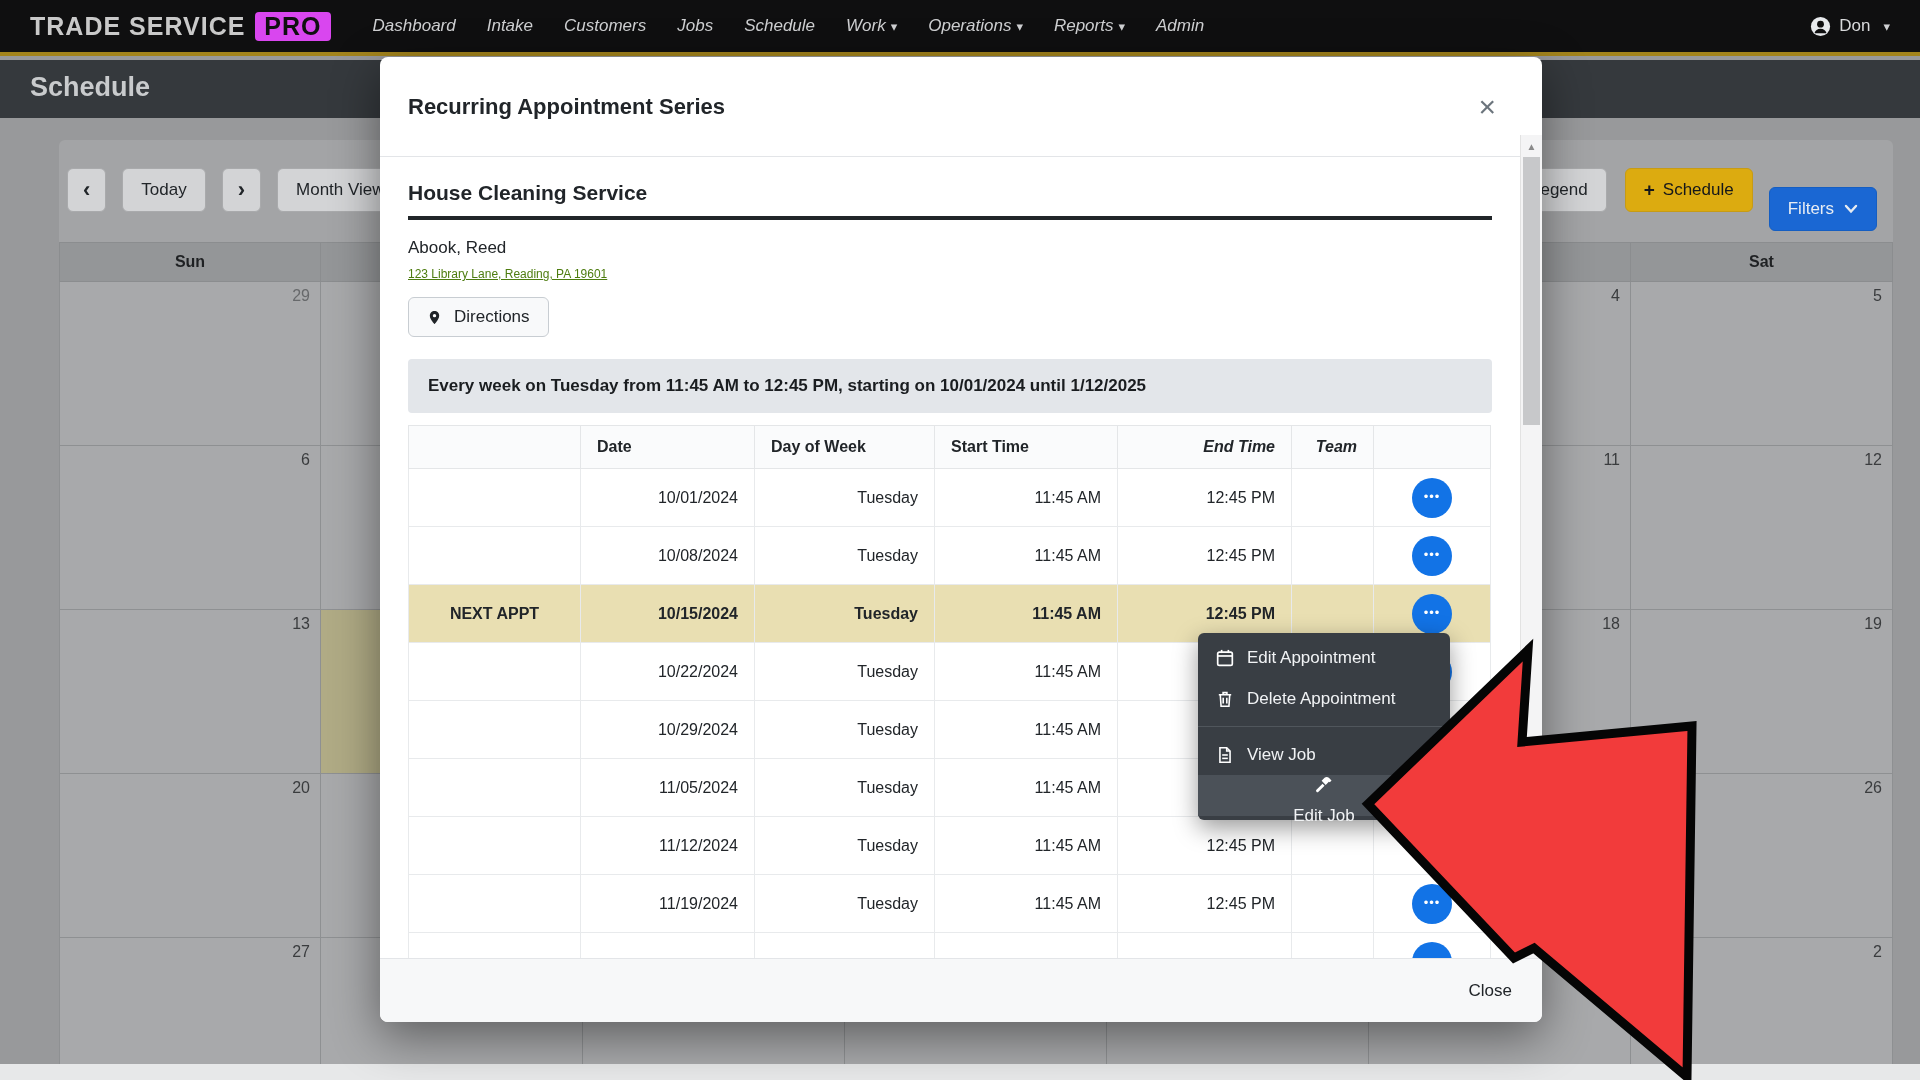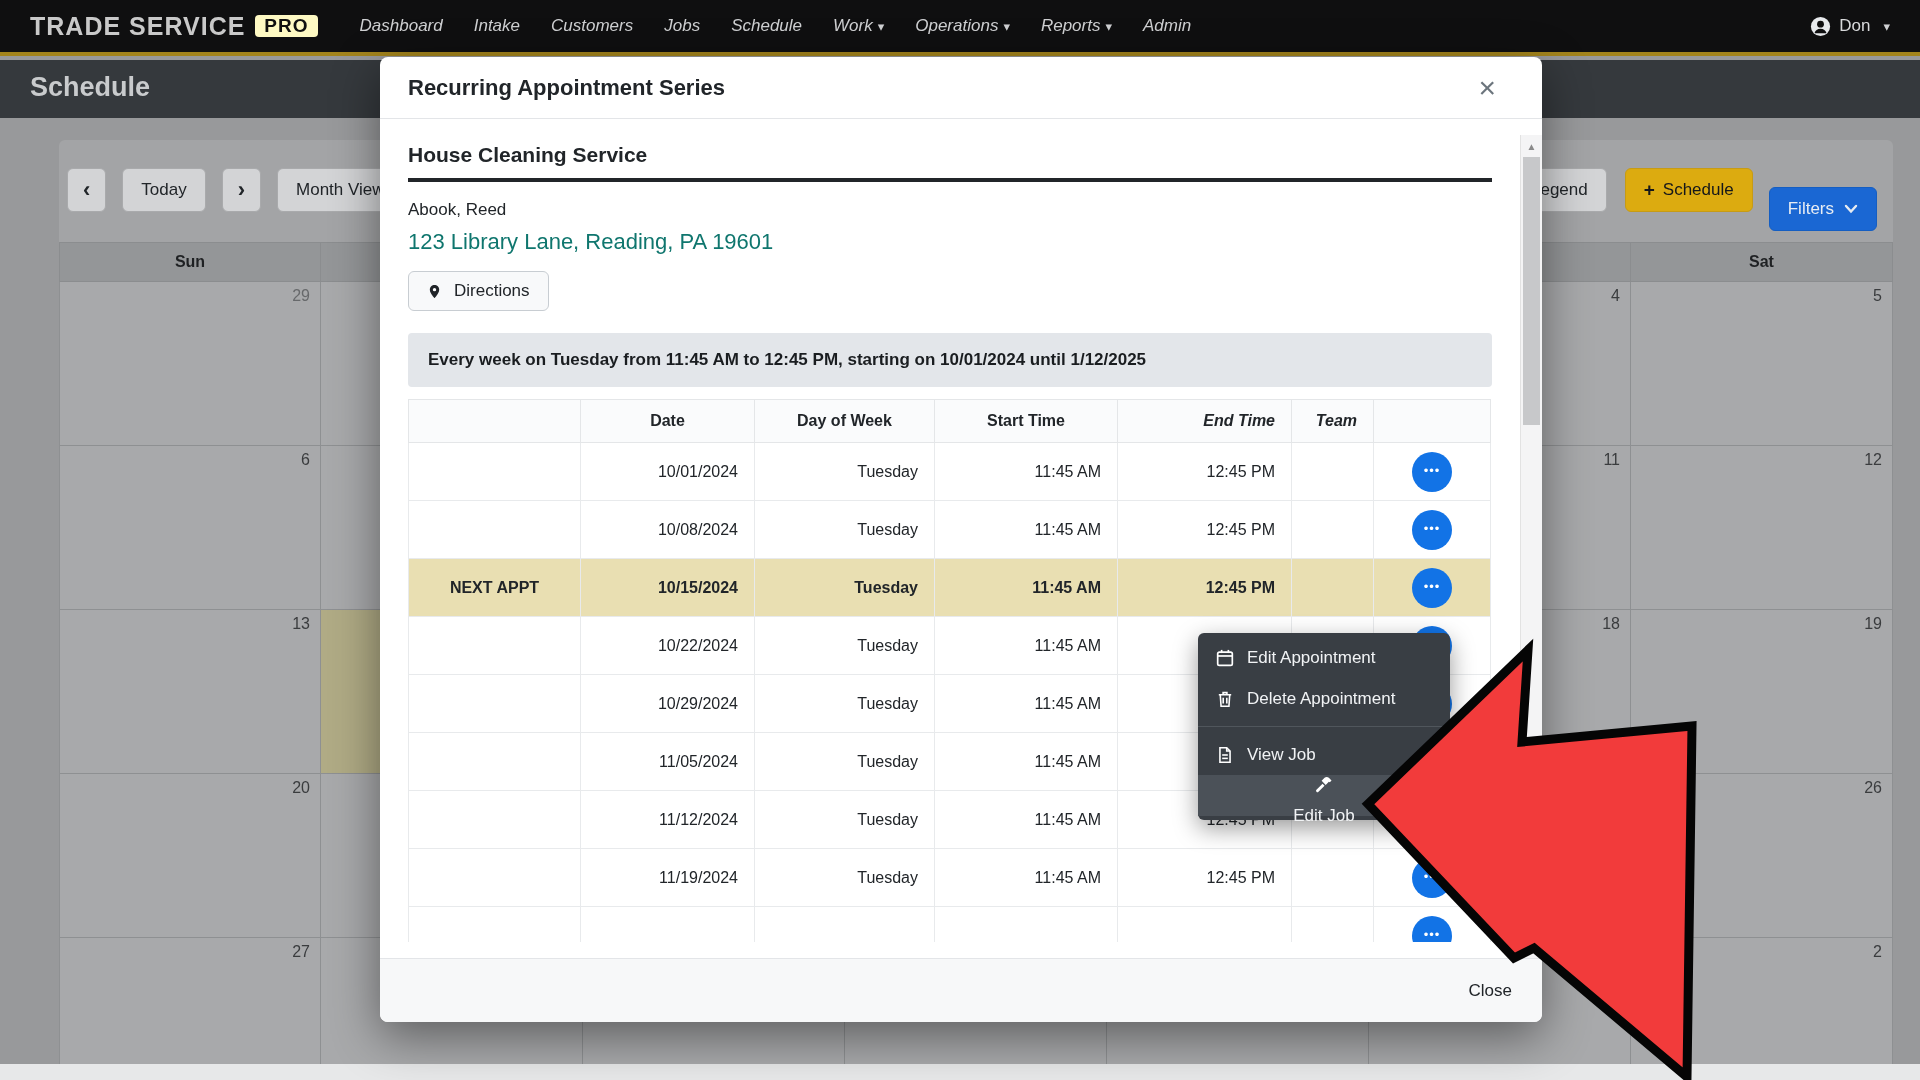--- a/index.html
+++ b/index.html
@@ -4,21 +4,21 @@
 <style>
   * { margin:0; padding:0; box-sizing:border-box; }
   html,body { width:1920px; height:1080px; overflow:hidden;
     font-family:"Liberation Sans","DejaVu Sans",sans-serif; background:#98999b; }
 
   
   .navbar { position:absolute; left:0; top:0; width:1920px; height:56px; background:#0f0f10;
     border-bottom:4px solid #a3841c; display:flex; align-items:center; padding:0 30px; z-index:10; }
   .brand { display:flex; align-items:center; gap:10px; margin-right:42px;justify-content:flex-end; }
   .brand-name { color:#c9c9c9; font-weight:bold; font-size:25px; letter-spacing:1px; }
-  .brand-badge { background:#fef9c3; color:#101010; font-weight:bold; font-size:19px;
+  .brand-badge { background:#d946ef; color:#101010; font-weight:bold; font-size:25px;
     padding:0 9px; border-radius:4px; letter-spacing:1px; }
   .nav-links { display:flex; align-items:center; gap:31px;font-style:italic; }
   .nav-link { color:#cfd0d2; font-size:17px; cursor:pointer; white-space:nowrap; }
   .nav-caret { font-size:13px; color:#cfd0d2; margin-left:5px; }
   .nav-user { margin-left:auto; display:flex; align-items:center; gap:8px; color:#d8d9db; font-size:17px; }
 
   
   .titlebar { position:absolute; left:0; top:60px; width:1920px; height:58px; background:#35393d; }
   .titlebar-text { color:#c9cbcd; font-size:27px; font-weight:bold; margin:12px 0 0 30px; }
 
@@ -50,41 +50,41 @@
   .cal-row .cal-cell:first-child { border-left:1px solid #8e9092; }
   .cal-cell.today { background:#b0ab85; }
   .day-num { position:absolute; top:5px; right:10px; font-size:16px; color:#3a3c3e; }
   .day-num.muted { color:#67696b; }
 
   .bottom-strip { position:absolute; left:0; top:1064px; width:1920px; height:16px; background:#e7e8e9; }
 
   
   .modal { position:absolute; left:380px; top:57px; width:1162px; height:965px; background:#ffffff;
     border-radius:8px; box-shadow:0 14px 48px rgba(0,0,0,.45); z-index:40; }
-  .modal-header { height:62px; border-bottom:1px solid #e3e5e8; display:flex; align-items:center;
+  .modal-header { height:100px; border-bottom:1px solid #e3e5e8; display:flex; align-items:center;
     padding:0 28px; }
   .modal-title { font-size:22px; font-weight:bold; color:#212529; }
   .modal-close { margin-left:auto; font-size:30px; color:#6c757d; cursor:pointer; line-height:1;
     margin-right:18px; }
   .modal-body { position:relative; height:823px; overflow:hidden; padding:24px 50px 0 28px; }
   .svc-title { font-size:21px; font-weight:bold; color:#212529; padding-bottom:11px;
     border-bottom:4px solid #212529; }
   .cust-name { font-size:17px; color:#212529; margin-top:18px; }
-  .cust-addr { font-size:22px; color:#0f766e; margin-top:9px; }
+  .cust-addr { font-size:12px; color:#4d7c0f; margin-top:9px;text-decoration:underline; }
   .dir-btn { display:inline-flex; align-items:center; gap:9px; margin-top:16px; background:#f8f9fa;
     border:1px solid #c8cdd2; border-radius:6px; padding:9px 18px; font-size:17px; color:#212529; cursor:pointer; }
   .recur-banner { margin-top:22px; background:#e3e6ea; border-radius:4px; padding:17px 20px;
     font-size:17px; font-weight:bold; color:#1a1d20; }
 
   table.appt { margin-top:12px; border-collapse:collapse; table-layout:fixed; width:1082px; }
   table.appt col.c-label{width:172px} table.appt col.c-date{width:174px} table.appt col.c-dow{width:180px}
   table.appt col.c-start{width:183px} table.appt col.c-end{width:174px} table.appt col.c-team{width:82px}
   table.appt col.c-act{width:117px}
   table.appt th { height:43px; background:#fafbfc; border:1px solid #e4e6e8; font-size:16px;
-    font-weight:bold; color:#212529; text-align:center; padding:0 16px; }
+    font-weight:bold; color:#212529; text-align:left; padding:0 16px; }
   table.appt th.t-team { text-align:right;font-style:italic; }
   table.appt td { height:58px; border:1px solid #e8eaec; font-size:16px; color:#212529;
     text-align:right; padding:0 16px; background:#fff; }
   table.appt td.t-label { text-align:center; }
   table.appt td.t-act { text-align:center; padding:0; }
   tr.next-appt td { background:#e9dfb2; font-weight:bold; }
   .dots-btn { width:40px; height:40px; border-radius:50%; background:#1273e6; border:none; color:#fff;
     font-size:13px; letter-spacing:1px; cursor:pointer; display:inline-flex; align-items:center;
     justify-content:center; padding-bottom:2px; }
 

